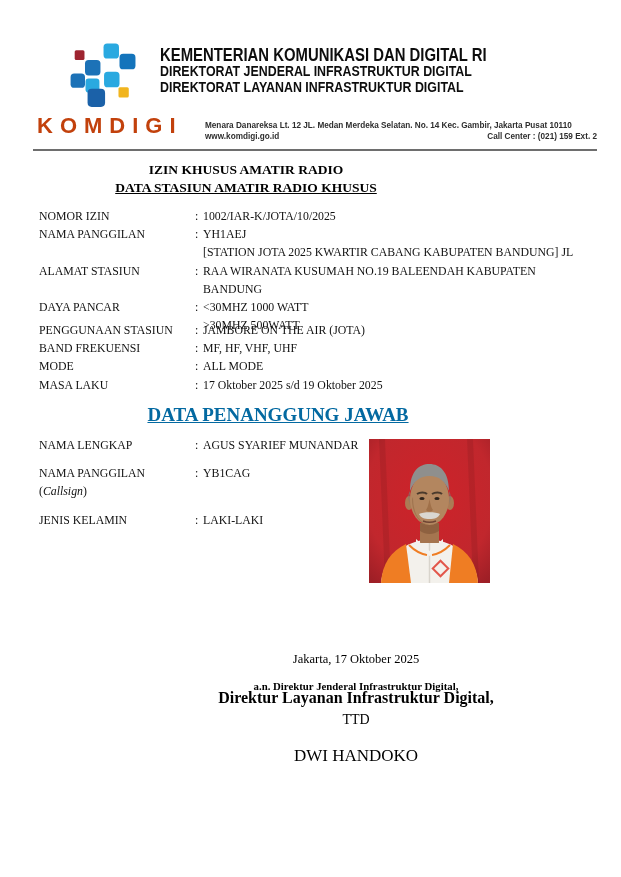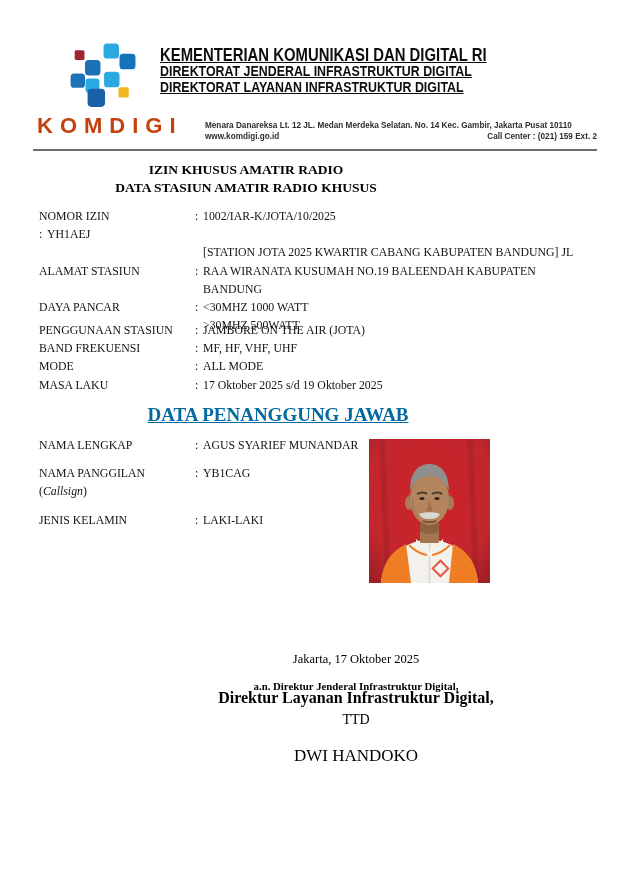--- a/index.html
+++ b/index.html
@@ -11,36 +11,36 @@
   }
   
   .logo-mark { position:absolute; left:68px; top:42px; width:68px; height:70px; }
   .wordmark {
     position:absolute; left:37px; top:113px;
     font-family:"Liberation Sans","DejaVu Sans",sans-serif;
     font-weight:bold; font-size:22px; letter-spacing:7px; color:#c2410c;
     white-space:nowrap;
   }
   .ministry { position:absolute; left:160px; top:47px; color:#0d0d0d;
-    font-family:"Liberation Sans","DejaVu Sans",sans-serif; font-weight:bold;text-decoration:underline; }
+    font-family:"Liberation Sans","DejaVu Sans",sans-serif; font-weight:bold; }
   .m-line1 { font-size:17.5px; line-height:16px; white-space:nowrap;
     transform:scaleX(.85); transform-origin:left center; }
   .m-line2, .m-line3 { font-size:15.5px; line-height:15.5px; white-space:nowrap;
     transform:scaleX(.80); transform-origin:left center; }
   .address { position:absolute; left:205px; top:112px; width:392px;
     font-family:"Liberation Sans","DejaVu Sans",sans-serif; font-weight:bold;
     color:#2e2e2e; font-size:8.2px; line-height:11px;margin-top:8px; }
   .addr-line1 { white-space:nowrap; }
   .addr-line2 { display:flex; justify-content:space-between; }
   .divider { position:absolute; left:33px; top:149px; width:564px; height:2px;
     background:#6e6e6e; }
   
   .doc-title { position:absolute; left:0; top:161px; width:492px; text-align:center;
     font-weight:bold; font-size:13.5px; line-height:18px; color:#000; }
-  .doc-title .underlined { }
+  .doc-title .underlined { text-decoration:underline; }
   .section-heading { position:absolute; left:0; top:404px; width:556px;
     text-align:center; font-weight:bold; font-size:19px; color:#0369a1; }
   .section-heading span { text-decoration:underline; }
   
   .fields { position:absolute; left:39px; width:541px; font-size:11.8px; }
   .sec-a { top:207px; }
   .sec-b { top:321px; }
   .sec-c { top:436px; width:330px; }
   .frow { display:flex; align-items:flex-start; line-height:18.2px; }
   .frow.centered { align-items:center; }
@@ -102,20 +102,21 @@
     <div class="underlined">DATA STASIUN AMATIR RADIO KHUSUS</div>
   </div>
 
   <div class="fields sec-a">
     <div class="frow">
       <span class="flbl">NOMOR IZIN</span>
       <span class="fcol">:</span>
       <span class="fval">1002/IAR-K/JOTA/10/2025</span>
     </div>
     <div class="frow">
+      <span class="flbl">NAMA PANGGILAN</span>
       <span class="fcol">:</span>
       <span class="fval">YH1AEJ</span>
     </div>
     <div class="frow centered">
       <span class="flbl">ALAMAT STASIUN</span>
       <span class="fcol">:</span>
       <span class="fval">[STATION JOTA 2025 KWARTIR CABANG KABUPATEN BANDUNG] JL RAA WIRANATA KUSUMAH NO.19 BALEENDAH KABUPATEN BANDUNG</span>
     </div>
     <div class="frow">
       <span class="flbl">DAYA PANCAR</span>

